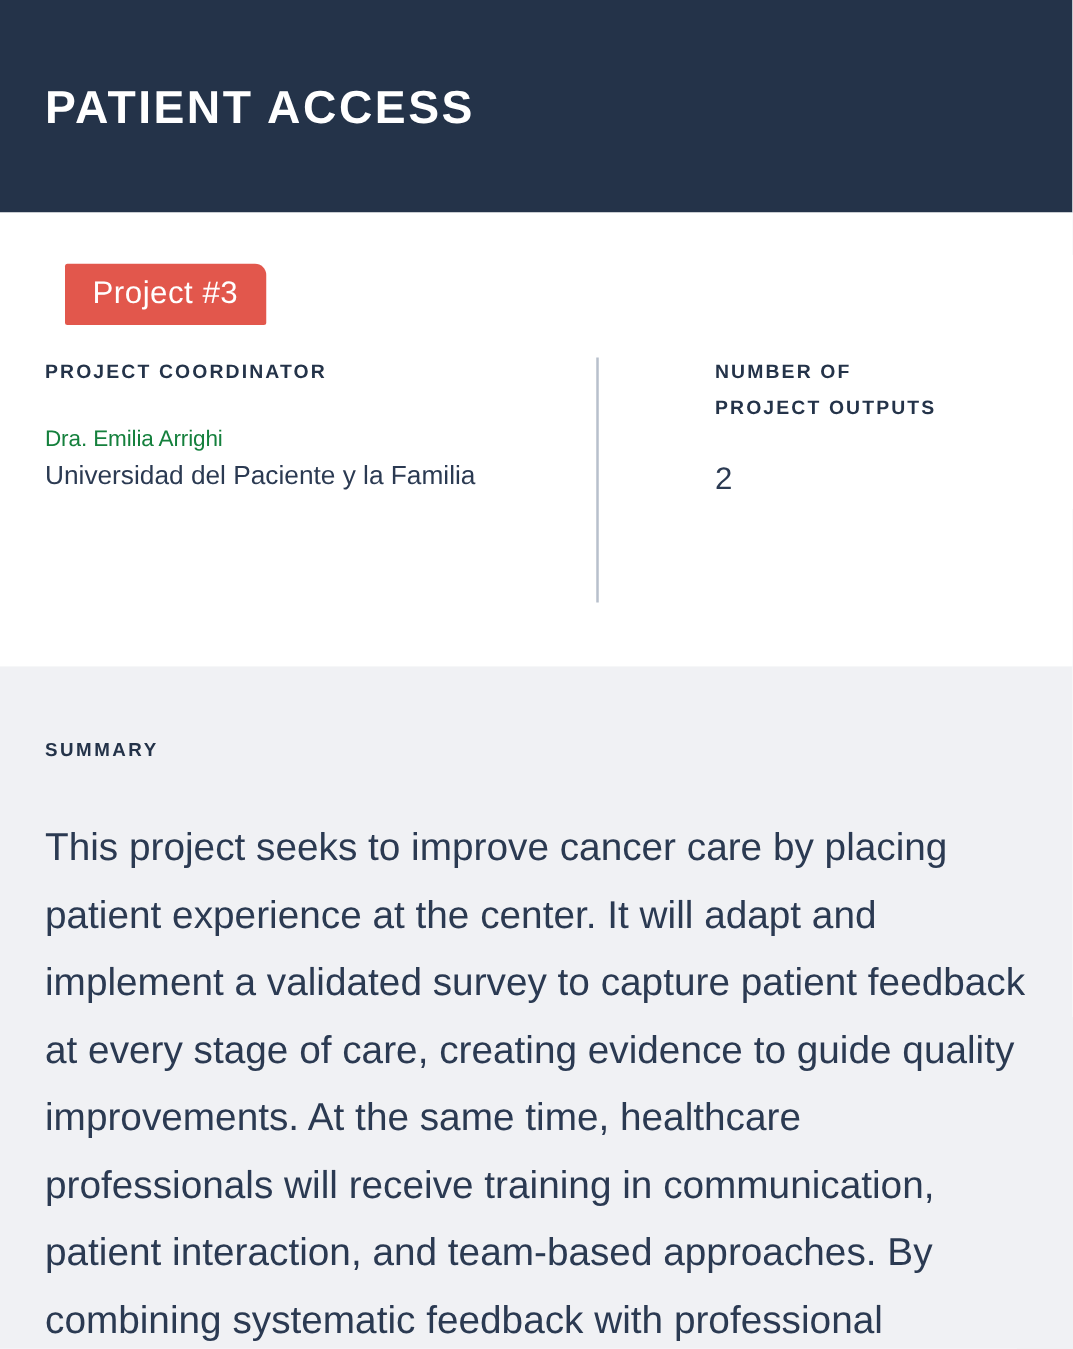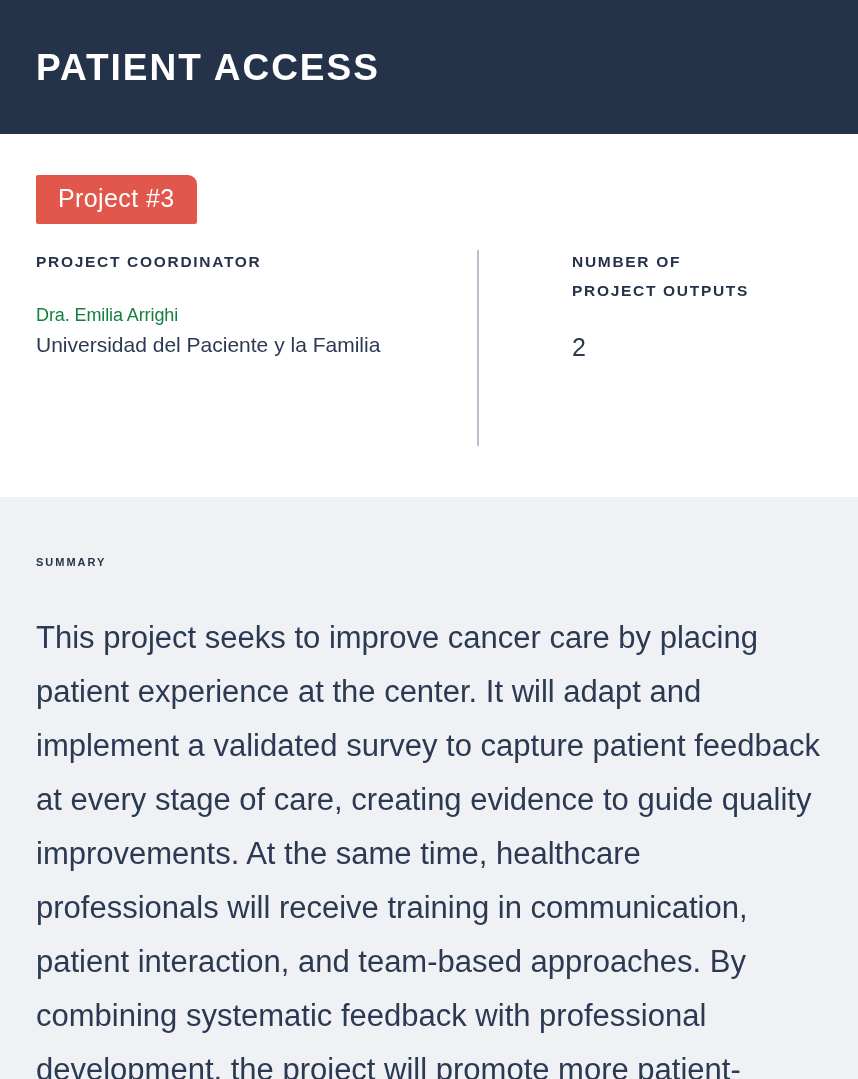--- a/index.html
+++ b/index.html
@@ -17,21 +17,21 @@
   .page {
     position: relative;
     width: 858px;
     height: 1079px;
     display: flex;
     flex-direction: column;
   }
 
   
   .header-band {
-    height: 134px;
+    height: 170px;
     background: #243349;
     display: flex;
     align-items: center;
     flex: 0 0 auto;
   }
   .header-title {
     margin-left: 36px;
     color: #ffffff;
     font-size: 37px;
     font-weight: bold;
@@ -44,21 +44,21 @@
   .info-section {
     background: #ffffff;
     flex: 0 0 auto;
     height: 363px;
     padding: 0;
     position: relative;
   }
 
   .project-badge {
     position: absolute;
-    left: 36px;
+    left: 52px;
     top: 41px;
     background: #e2574c;
     color: #ffffff;
     font-size: 25px;
     font-weight: normal;
     letter-spacing: 0.4px;
     padding: 9px 22px 11px 22px;
     border-radius: 2px 9px 2px 2px;
     display: inline-block;
     line-height: 1.15;
@@ -131,21 +131,21 @@
   
   .summary-section {
     background: #f0f1f4;
     flex: 1 1 auto;
     padding: 60px 36px 0 36px;
     box-sizing: border-box;
   }
 
   .summary-label {
     color: #243349;
-    font-size: 11px;
+    font-size: 15px;
     font-weight: bold;
     letter-spacing: 2.0px;
     margin: 0;
     line-height: 1;
   }
 
   .summary-text {
     color: #2b3a52;
     font-size: 31px;
     font-weight: normal;

